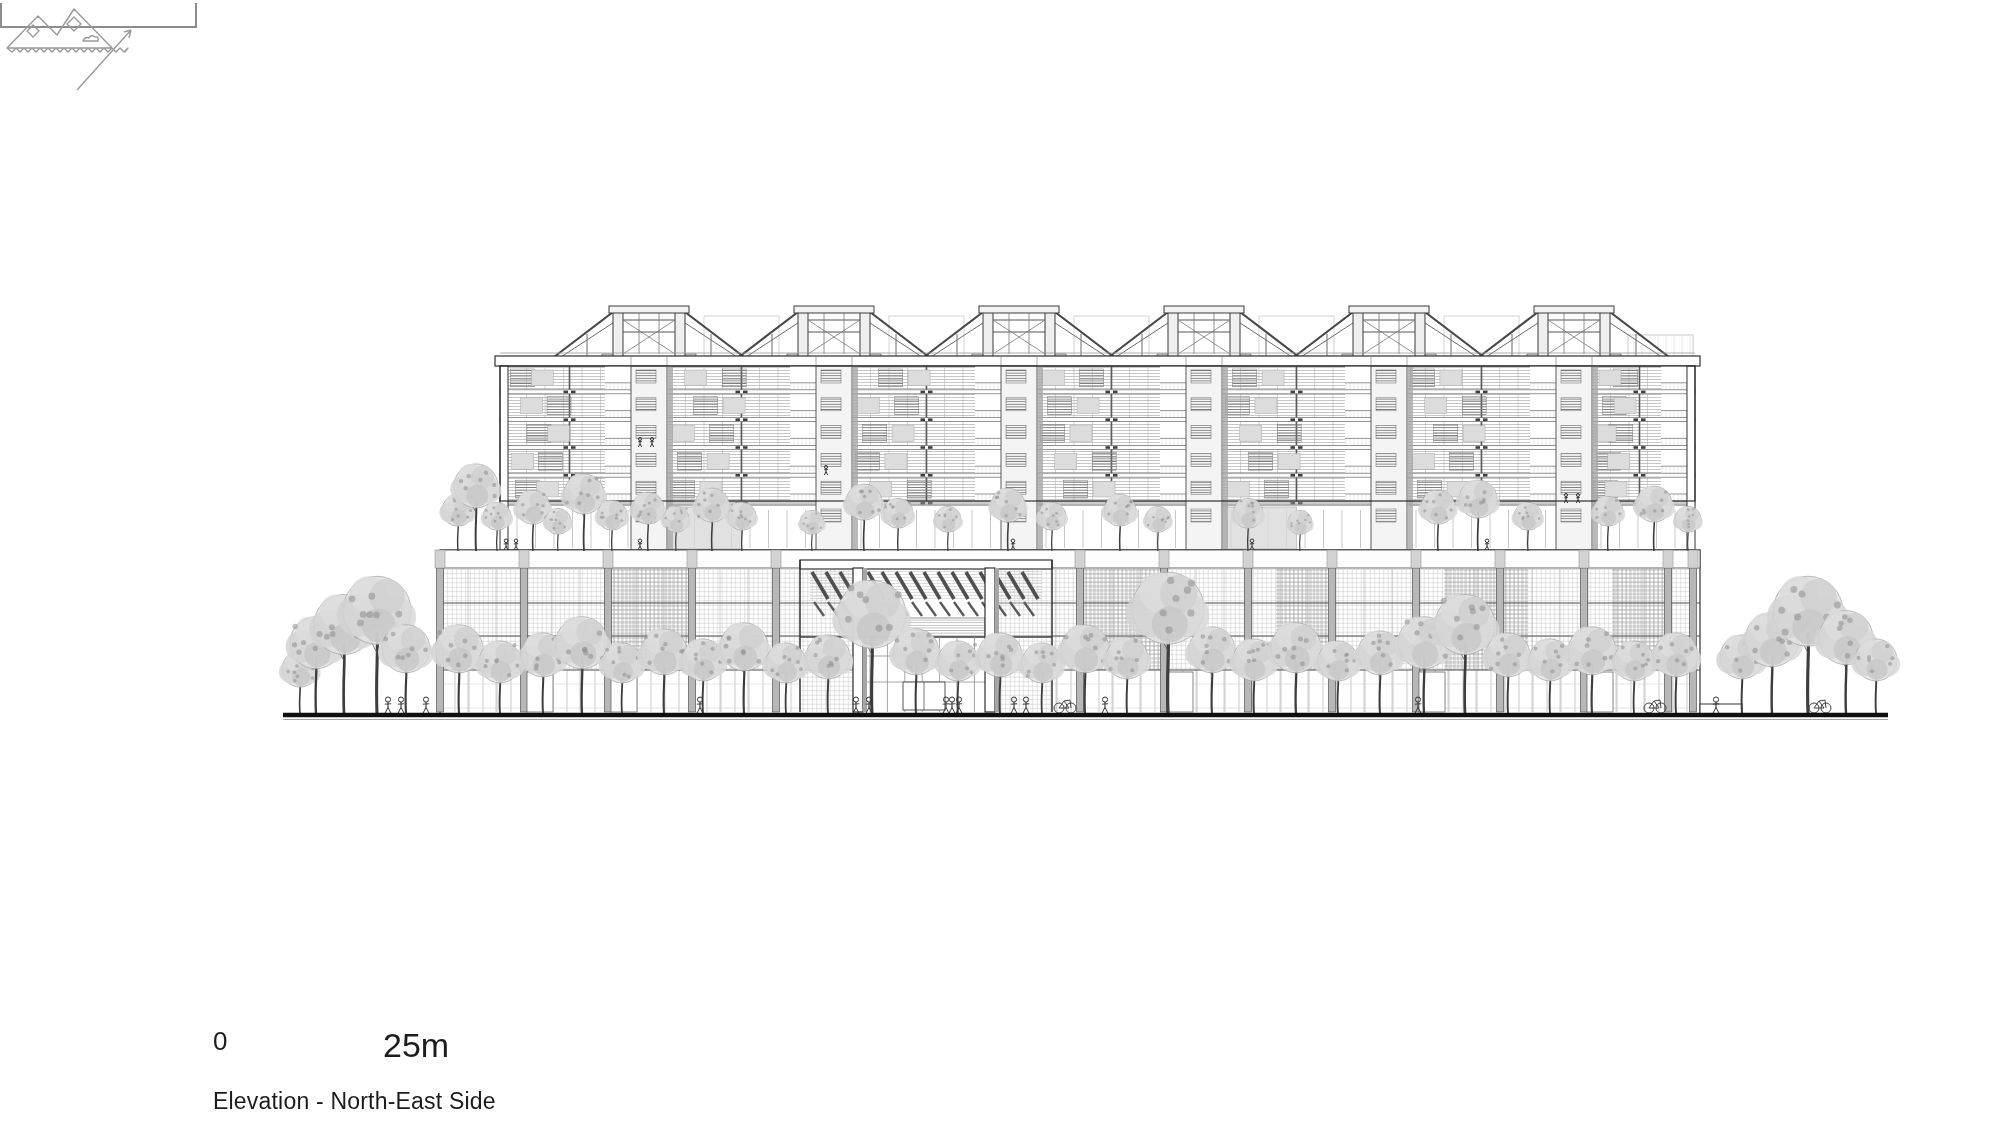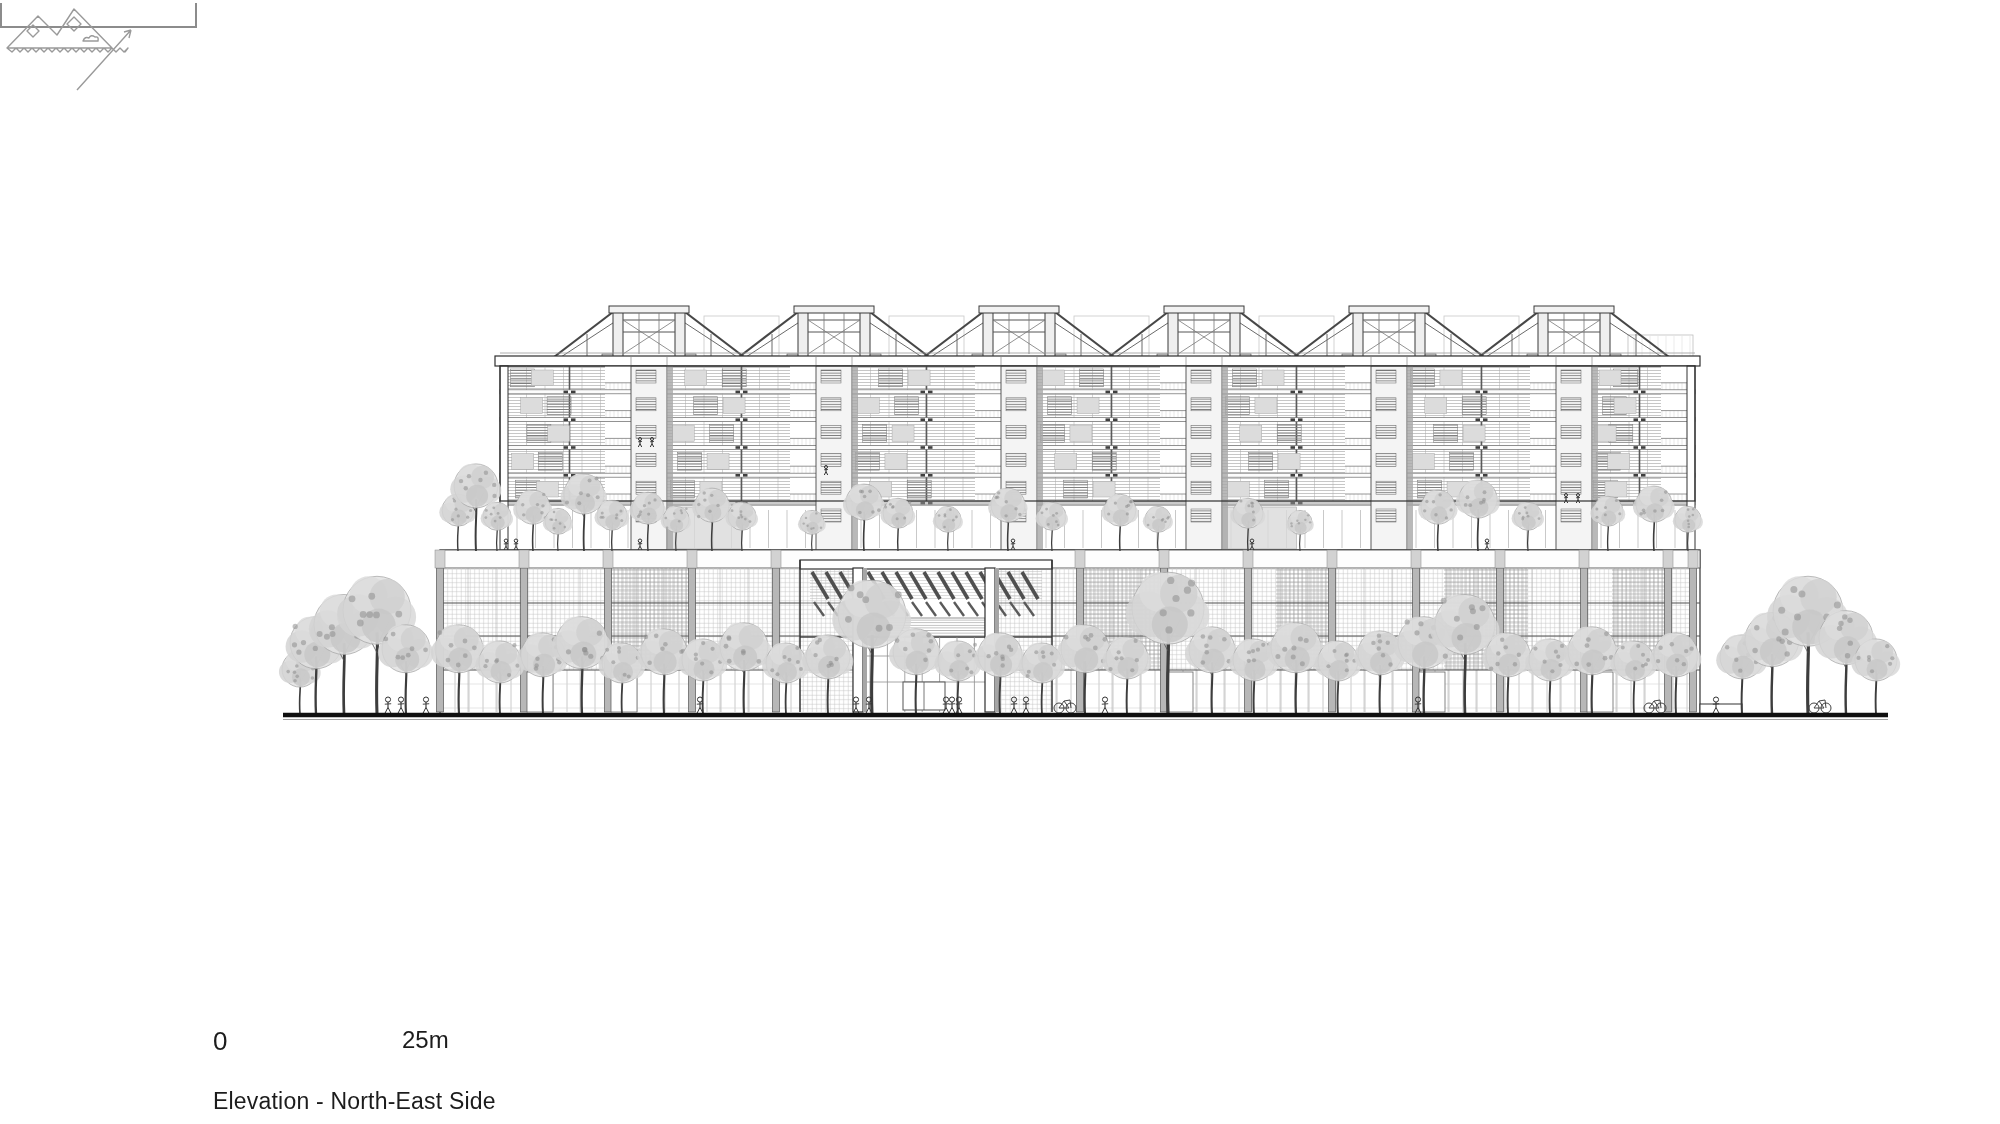--- a/index.html
+++ b/index.html
@@ -1,21 +1,21 @@
 <!DOCTYPE html>
 <html><head>
 <meta charset="utf-8">
 <style>
   html,body{margin:0;padding:0;background:#ffffff;}
   #stage{position:relative;width:2000px;height:1124px;background:#ffffff;overflow:hidden;
          font-family:"Liberation Sans",sans-serif;}
   #stage svg{position:absolute;left:0;top:0;}
   .tb-label{position:absolute;color:#1c1c1c;white-space:nowrap;}
   #scale-start{left:213px;top:1026px;font-size:26px;}
-  #scale-end{left:402px;top:1026px;width:52px;font-size:24px;}
+  #scale-end{left:383px;top:1026px;width:52px;text-align:right;font-size:34px;}
   #caption{left:213px;top:1088px;font-size:23px;letter-spacing:.2px;}
   #scalebar{left:221px;top:1054px;}
   #logo{left:505px;top:1032px;}
 </style>
 </head>
 <body>
 
 <div id="stage">
 
   <svg id="drawing" width="2000" height="1124" viewBox="0 0 2000 1124">

